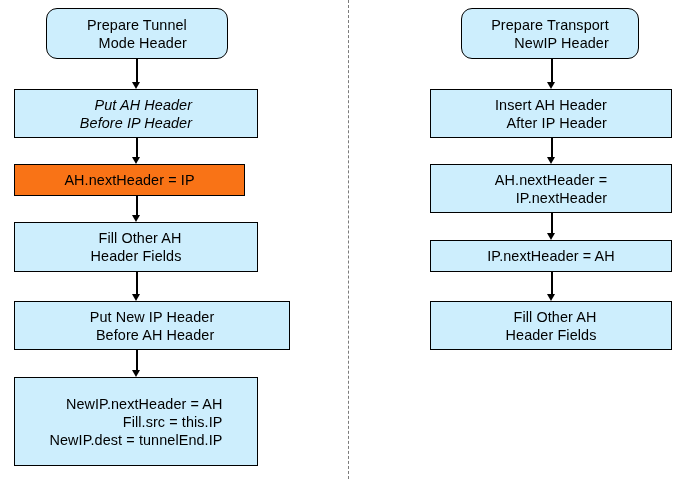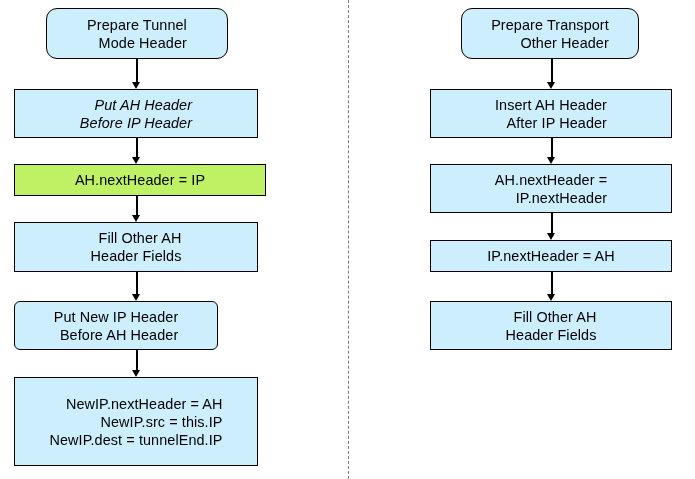--- a/index.html
+++ b/index.html
@@ -87,46 +87,46 @@
       <div class="head" style="top: 22px; border-top-color: rgb(0, 0, 0);"></div>
     </div>
     <div class="connector" style="left: 136px; top: 350px; height: 27px;">
       <div class="shaft" style="height: 21px; background: rgb(0, 0, 0);"></div>
       <div class="head" style="top: 20px; border-top-color: rgb(0, 0, 0);"></div>
     </div>
     <div class="node terminal" style="left: 46px; top: 8px; width: 182px; height: 51px; background: rgb(205, 238, 253); border-color: rgb(0, 0, 0);">Prepare Tunnel
 Mode Header</div>
     <div class="node" style="left: 14px; top: 89px; width: 244px; height: 49px; background: rgb(205, 238, 253); border-color: rgb(0, 0, 0); font-style: italic;">Put AH Header
 Before IP Header</div>
-    <div class="node" style="left: 14px; top: 164px; width: 252px; height: 32px; background: #bef264; border-color: rgb(0, 0, 0);">AH.nextHeader = IP</div>
+    <div class="node" style="left: 14px; top: 164px; width: 231px; height: 32px; background: #f97316; border-color: rgb(0, 0, 0);">AH.nextHeader = IP</div>
     <div class="node" style="left: 14px; top: 222px; width: 244px; height: 50px; background: rgb(205, 238, 253); border-color: rgb(0, 0, 0);">Fill Other AH
 Header Fields</div>
-    <div class="node" style="left: 14px; top: 301px; width: 204px; height: 49px; background: rgb(205, 238, 253); border-color: rgb(0, 0, 0); border-radius: 6px;">Put New IP Header
+    <div class="node" style="left: 14px; top: 301px; width: 276px; height: 49px; background: rgb(205, 238, 253); border-color: rgb(0, 0, 0);">Put New IP Header
 Before AH Header</div>
     <div class="node" style="left: 14px; top: 377px; width: 244px; height: 89px; background: rgb(205, 238, 253); border-color: rgb(0, 0, 0);">NewIP.nextHeader = AH
-NewIP.src = this.IP
+Fill.src = this.IP
 NewIP.dest = tunnelEnd.IP</div>
     <div class="connector" style="left: 551px; top: 59px; height: 30px;">
       <div class="shaft" style="height: 24px; background: rgb(0, 0, 0);"></div>
       <div class="head" style="top: 23px; border-top-color: rgb(0, 0, 0);"></div>
     </div>
     <div class="connector" style="left: 551px; top: 138px; height: 26px;">
       <div class="shaft" style="height: 20px; background: rgb(0, 0, 0);"></div>
       <div class="head" style="top: 19px; border-top-color: rgb(0, 0, 0);"></div>
     </div>
     <div class="connector" style="left: 551px; top: 213px; height: 27px;">
       <div class="shaft" style="height: 21px; background: rgb(0, 0, 0);"></div>
       <div class="head" style="top: 20px; border-top-color: rgb(0, 0, 0);"></div>
     </div>
     <div class="connector" style="left: 551px; top: 272px; height: 29px;">
       <div class="shaft" style="height: 23px; background: rgb(0, 0, 0);"></div>
       <div class="head" style="top: 22px; border-top-color: rgb(0, 0, 0);"></div>
     </div>
     <div class="node terminal" style="left: 461px; top: 8px; width: 178px; height: 51px; background: rgb(205, 238, 253); border-color: rgb(0, 0, 0);">Prepare Transport
-Other Header</div>
+NewIP Header</div>
     <div class="node" style="left: 430px; top: 89px; width: 242px; height: 49px; background: rgb(205, 238, 253); border-color: rgb(0, 0, 0);">Insert AH Header
 After IP Header</div>
     <div class="node" style="left: 430px; top: 164px; width: 242px; height: 49px; background: rgb(205, 238, 253); border-color: rgb(0, 0, 0);">AH.nextHeader =
 IP.nextHeader</div>
     <div class="node" style="left: 430px; top: 240px; width: 242px; height: 32px; background: rgb(205, 238, 253); border-color: rgb(0, 0, 0);">IP.nextHeader = AH</div>
     <div class="node" style="left: 430px; top: 301px; width: 242px; height: 49px; background: rgb(205, 238, 253); border-color: rgb(0, 0, 0);">Fill Other AH
 Header Fields</div>
   </div>
 
 </body></html>

